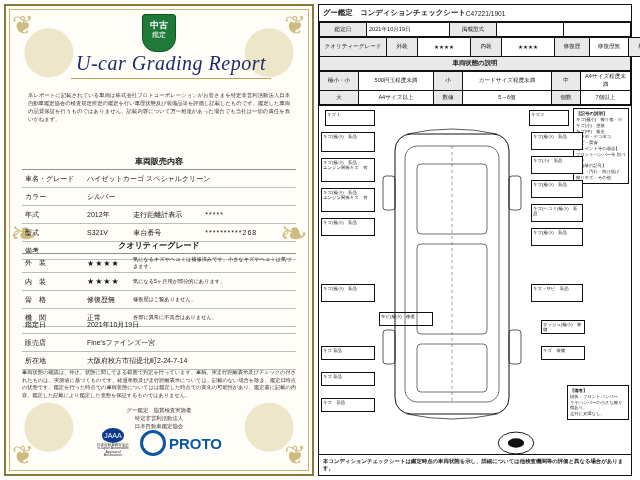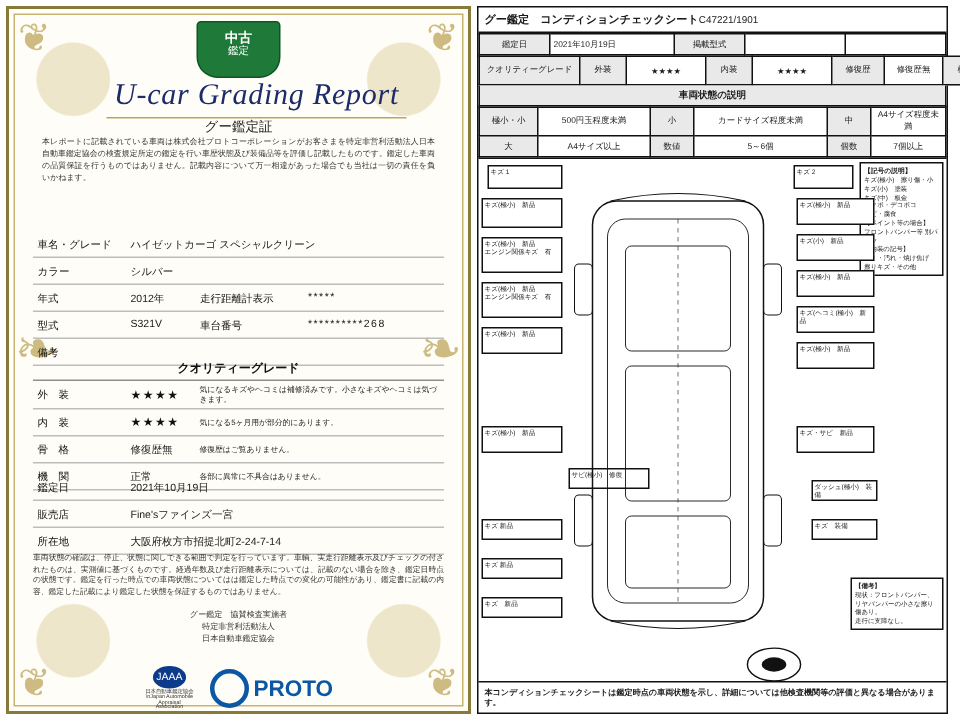--- a/index.html
+++ b/index.html
@@ -32,21 +32,21 @@
   .orn{position:absolute;color:#cdbb82;font-size:26px;line-height:1;pointer-events:none;}
   .orn.tl{left:6px;top:6px;}
   .orn.tr{right:6px;top:6px;}
   .orn.bl{left:6px;bottom:6px;}
   .orn.br{right:6px;bottom:6px;}
   .orn.ml{left:4px;top:210px;font-size:34px;}
   .orn.mr{right:4px;top:210px;font-size:34px;}
 
   .crest{
     position:absolute;left:50%;top:8px;transform:translateX(-50%);
-    width:56px;height:38px;
+    width:34px;height:38px;
     background:#1f7a3a;
     border:1px solid #0e5426;
     border-radius:3px 3px 14px 14px;
     color:#fff;font-size:7px;text-align:center;line-height:1.1;
     padding-top:6px;box-sizing:border-box;
     z-index:3;
   }
   .crest b{display:block;font-size:9px;}
   .title{
     position:absolute;left:0;right:0;top:46px;text-align:center;
@@ -80,21 +80,21 @@
   .dots{letter-spacing:1px;}
 
   .note{
     position:absolute;left:16px;right:16px;bottom:74px;z-index:3;
     font-size:5.2px;line-height:1.5;color:#333;text-align:justify;
   }
   .foot{
     position:absolute;left:0;right:0;bottom:44px;text-align:center;font-size:5.4px;color:#333;line-height:1.5;z-index:3;
   }
   .logos{
-    position:absolute;left:0;right:0;bottom:0;display:flex;align-items:center;justify-content:center;gap:10px;z-index:3;margin-top:43px;
+    position:absolute;left:0;right:0;bottom:16px;display:flex;align-items:center;justify-content:center;gap:10px;z-index:3;margin-top:43px;
   }
   .jaaa{width:34px;height:30px;display:flex;flex-direction:column;align-items:center;justify-content:center;}
   .jaaa .d{width:22px;height:17px;border-radius:50%;background:#0d3b8c;color:#fff;font-size:7px;display:flex;align-items:center;justify-content:center;}
   .jaaa .c{font-size:3.6px;color:#333;margin-top:1px;text-align:center;line-height:1;}
   .proto{display:flex;align-items:center;gap:3px;}
   .proto .ring{width:20px;height:20px;border-radius:50%;border:3px solid #0b57a4;}
   .proto .txt{font-size:15px;font-weight:bold;color:#0b57a4;font-family:"Liberation Sans",sans-serif;}
 
   
   .right{
@@ -136,24 +136,24 @@
     <span class="orn br">❦</span>
     <span class="orn ml">❧</span>
     <span class="orn mr">❧</span>
 
     <div class="crest">
       <b>中古</b>
       <span>鑑定</span>
     </div>
 
     <div class="title">U-car Grading Report</div>
-    <div class="subt">グー鑑定証</div>
     <div class="lead">本レポートに記載されている車両は株式会社プロトコーポレーションがお客さまを特定非営利活動法人日本自動車鑑定協会の検査規定所定の鑑定を行い車歴状態及び装備品等を評価し記載したものです。鑑定した車両の品質保証を行うものではありません。記載内容について万一相違があった場合でも当社は一切の責任を負いかねます。</div>
 
     <div class="blk" style="top:148px;">
+      <div class="blkhead">車両販売内容</div>
       <table class="t">
         <tbody>
               <tr>
           <td class="lab">車名・グレード</td>
           <td colspan="3">ハイゼットカーゴ スペシャルクリーン</td>
         </tr>
         <tr>
           <td class="lab">カラー</td>
           <td colspan="3">シルバー</td>
         </tr>

